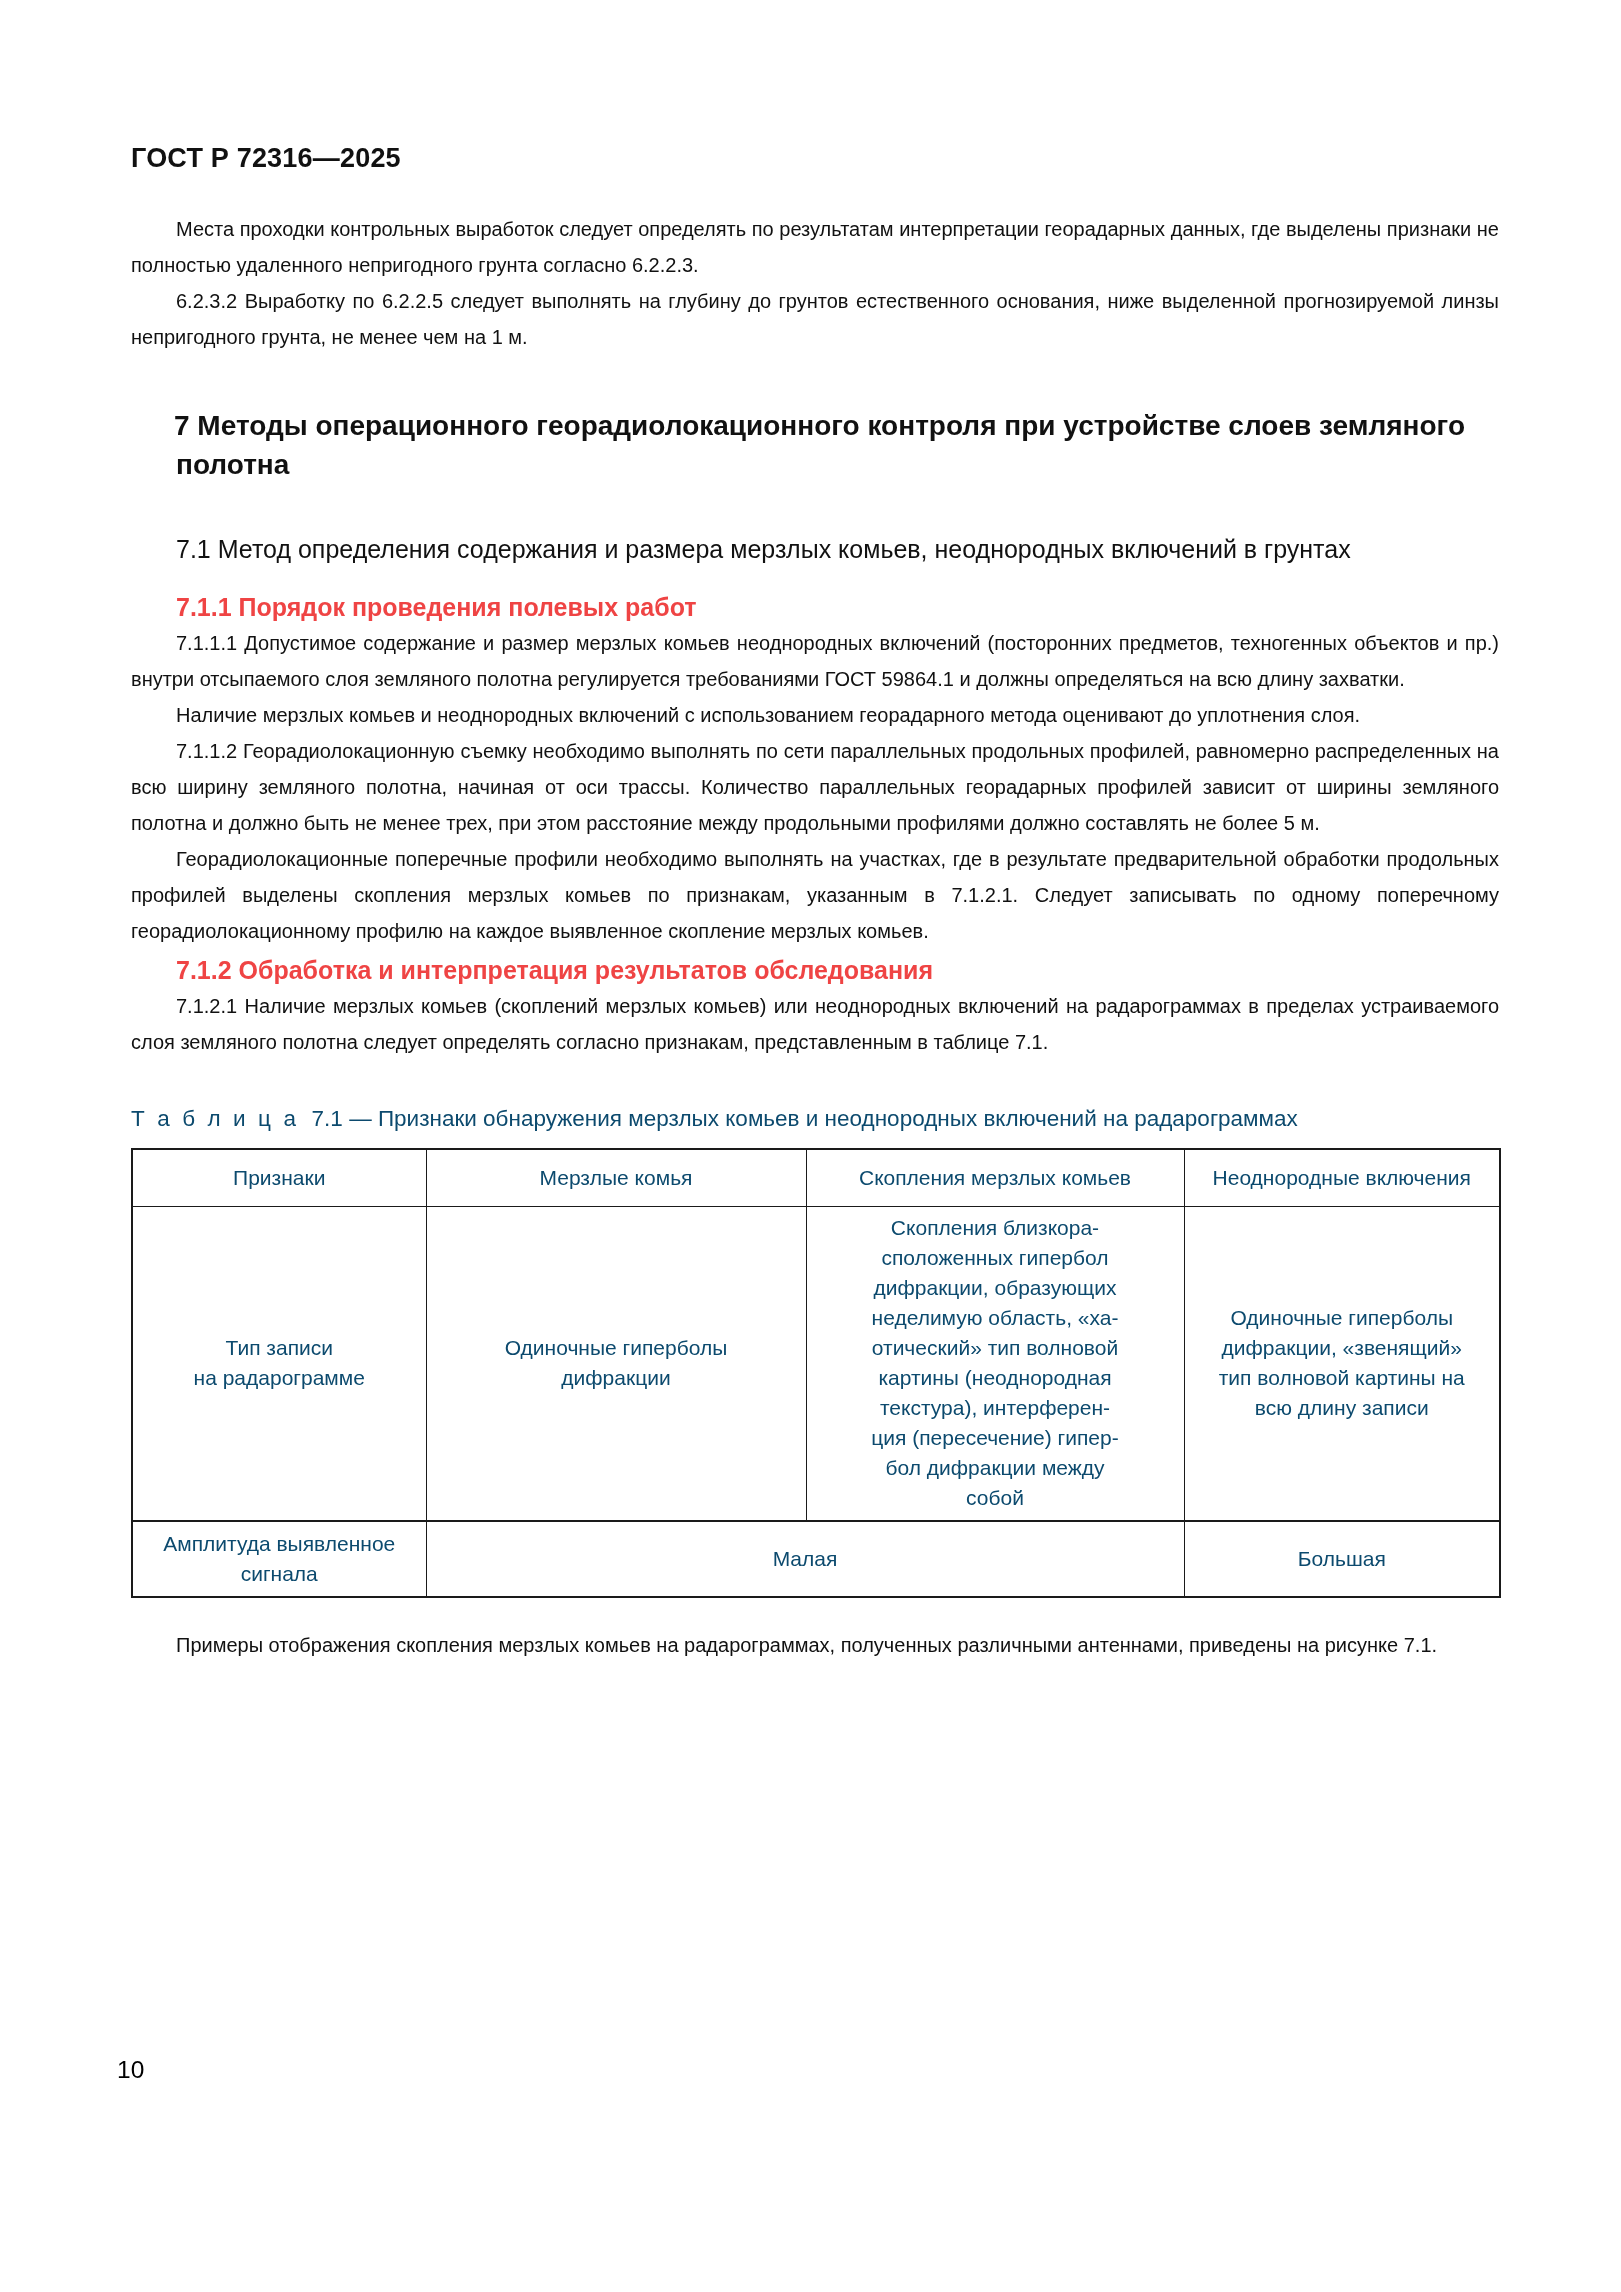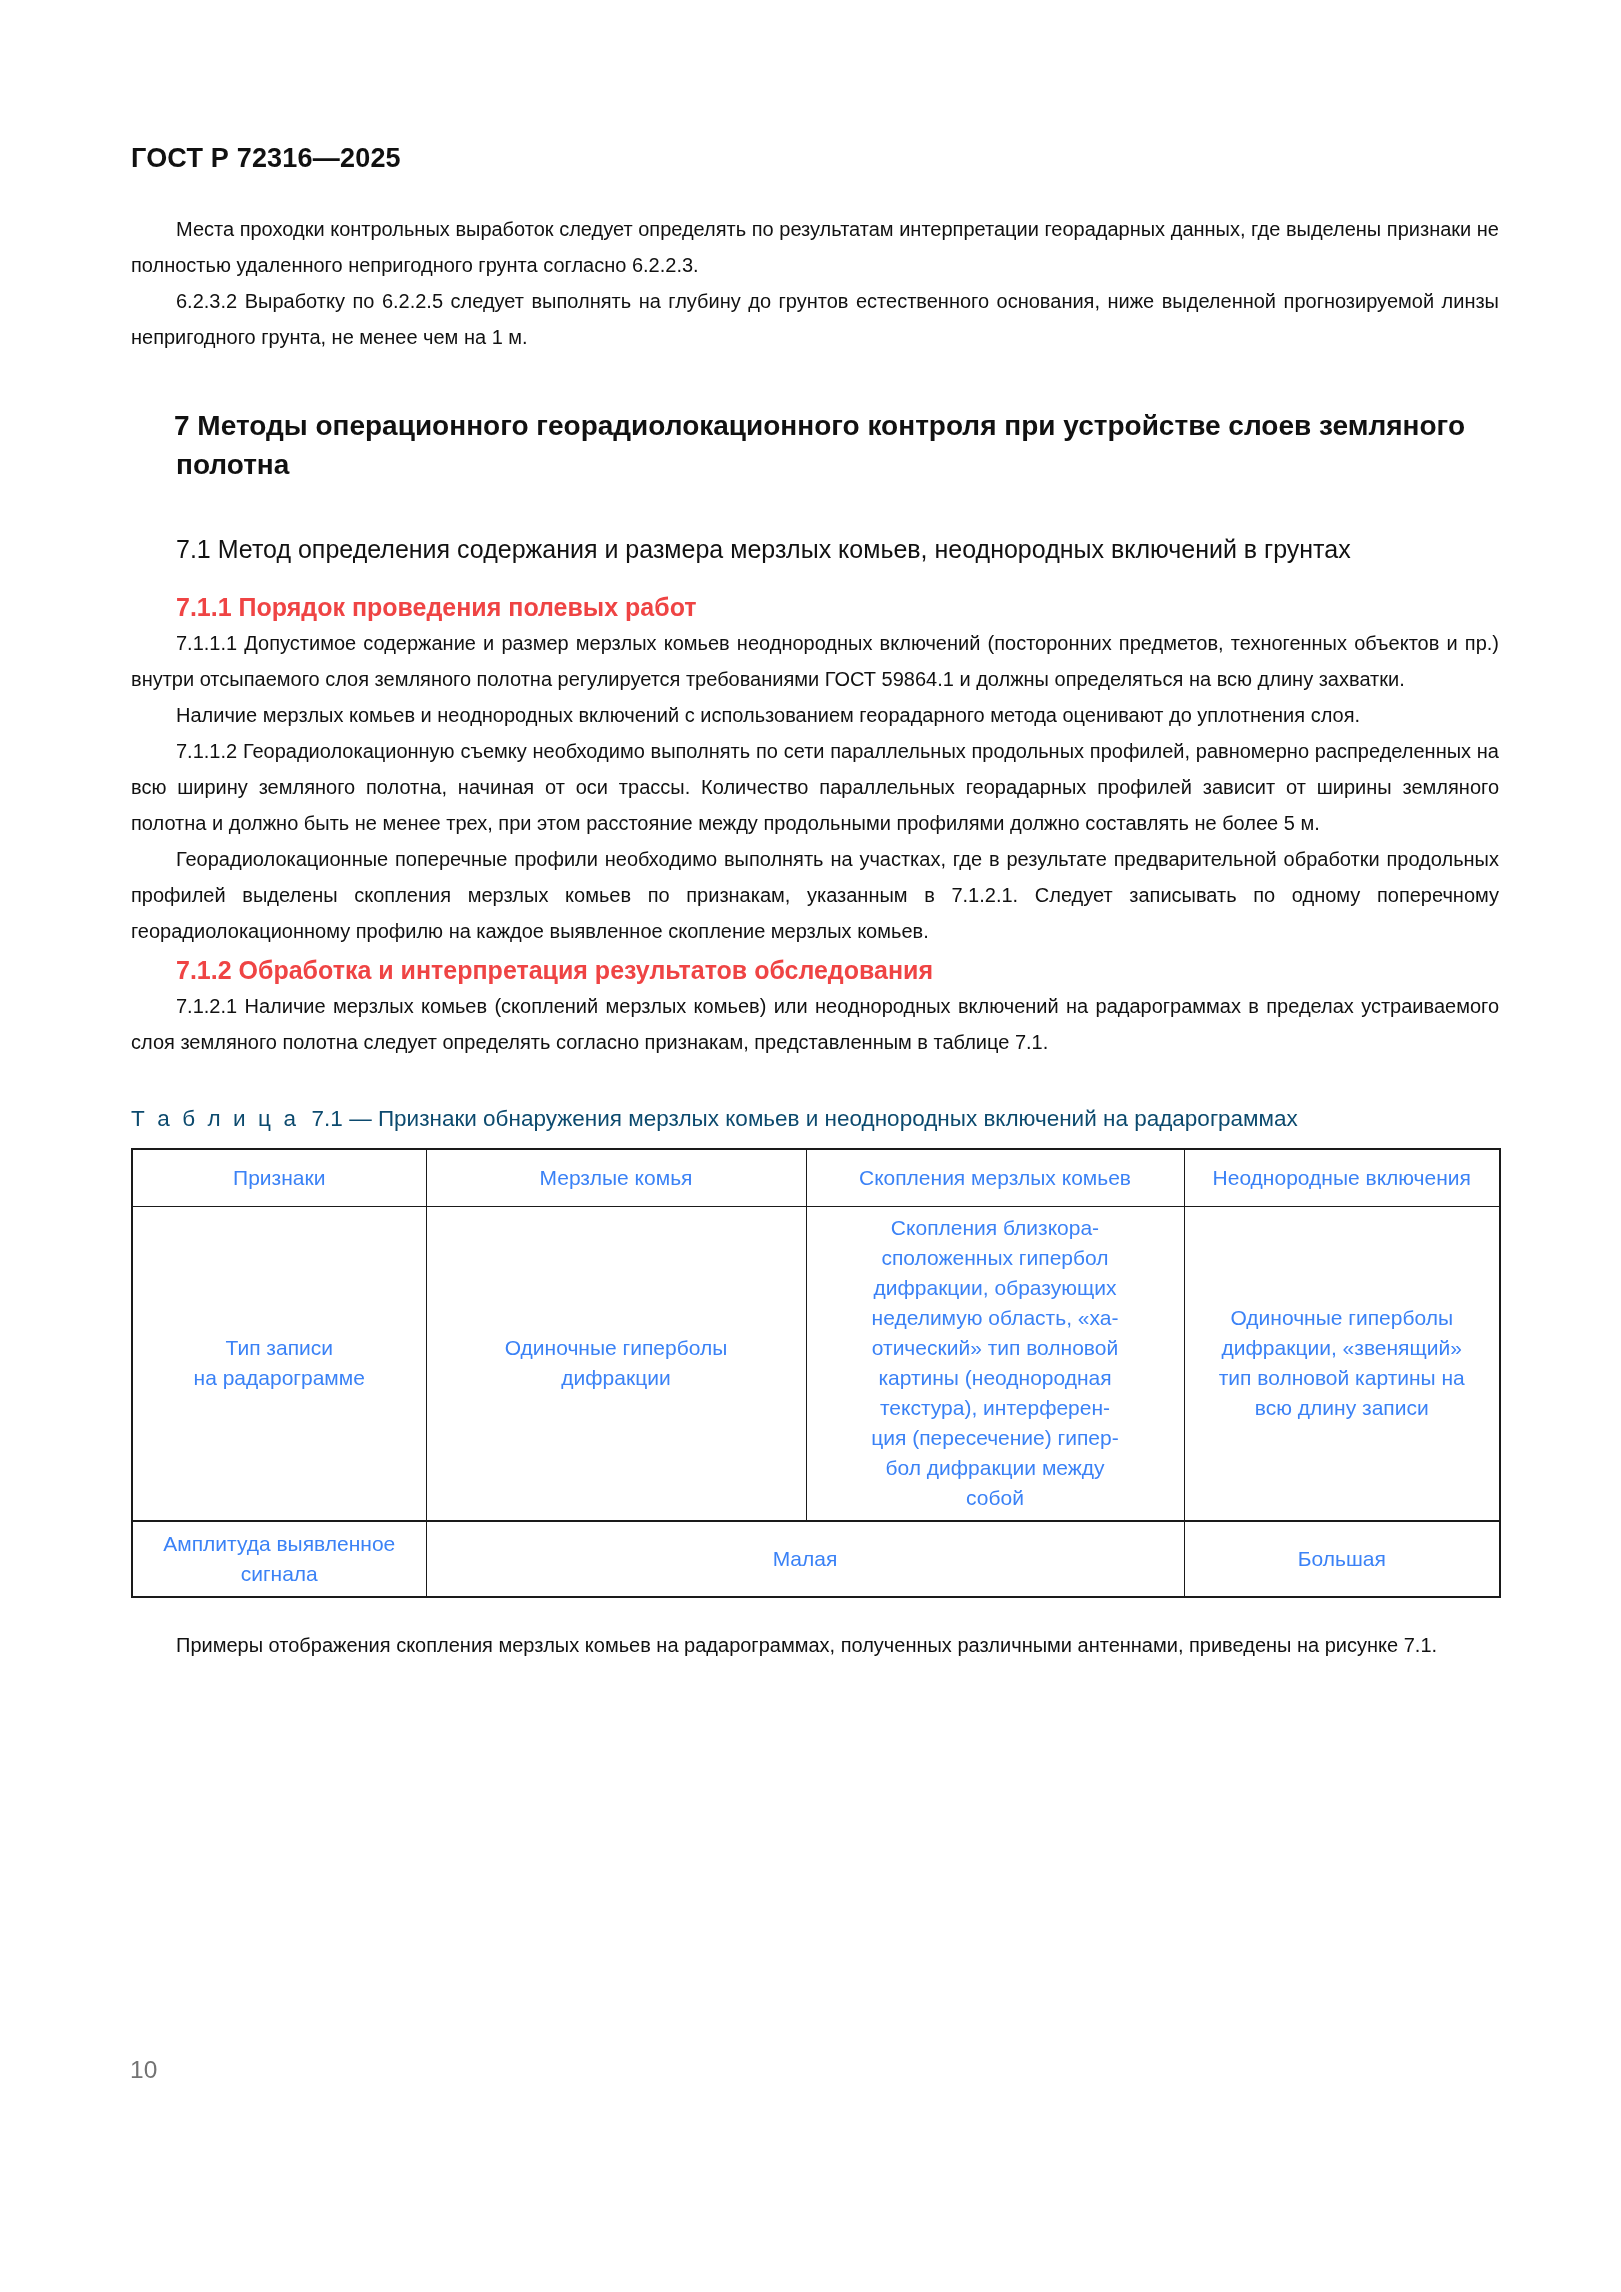--- a/index.html
+++ b/index.html
@@ -100,39 +100,39 @@
     background: #fff;
   }
   table.t71 td, table.t71 th {
     border: 1.4px solid #1a1a1a;
     font-weight: normal;
     font-size: 21px;
     line-height: 30px;
     text-align: center;
     vertical-align: middle;
     padding: 6.9px 9.8px;
-    color: #3b82f6;
+    color: #0c4a6e;
   }
   table.t71 thead td {
     padding: 12.7px 9.8px;
   }
   table.t71 .outer-top td { border-top-width: 2.5px; }
   table.t71 .outer-bottom td { border-bottom-width: 2.5px; }
   table.t71 td.first { border-left-width: 2.5px; }
   table.t71 td.last { border-right-width: 2.5px; }
   table.t71 tr.row-amp td { border-top-width: 2.5px; }
   .cell-lines span { display: block; }
 
   
   .page-number {
     position: absolute;
-    left: 130px;
+    left: 117px;
     top: 2056px;
     font-size: 24.5px;
-    color: #737373;
+    color: #000000;
   }
 </style>
 </head>
 <body>
 
 <div class="page">
   <div class="content">
 
     <div class="running-head">ГОСТ Р 72316—2025</div>
 

